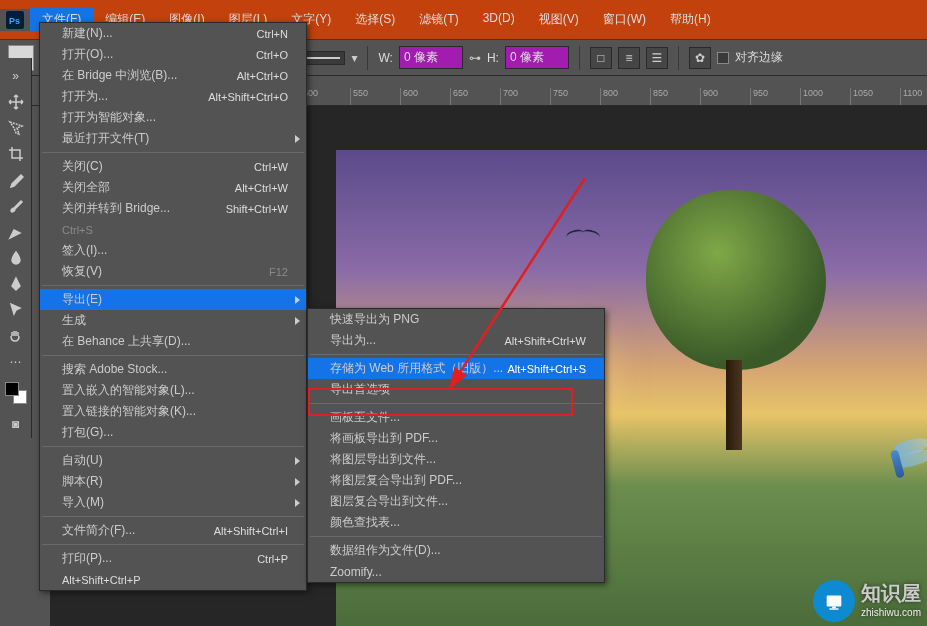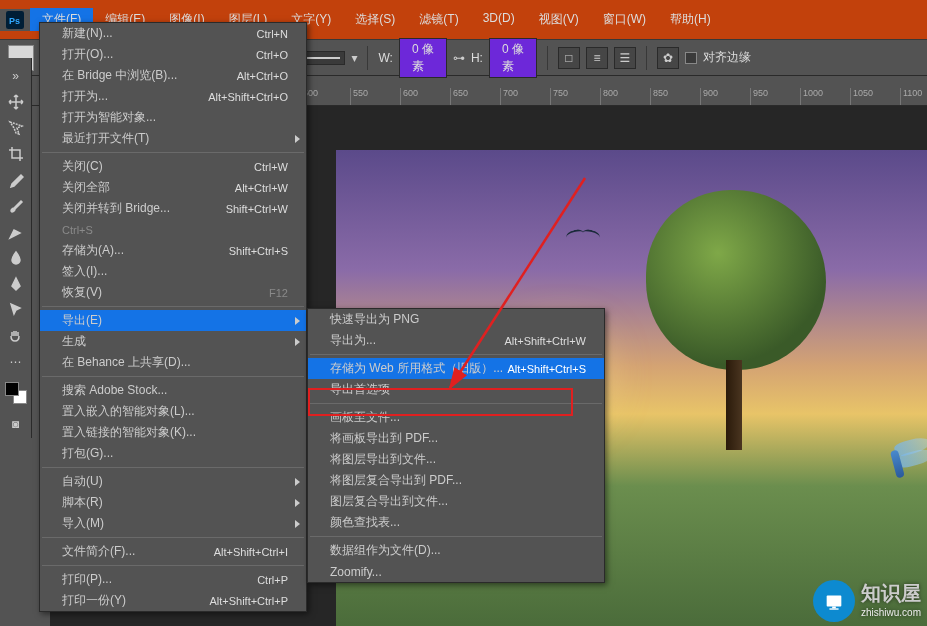--- a/index.html
+++ b/index.html
@@ -6,21 +6,21 @@
 body{background:#535353;width:927px;height:626px;overflow:hidden;position:relative}
 .menubar{background:#c2410c;height:40px;display:flex;align-items:center;border-bottom:1px solid #383838}
 .ps-logo{width:30px;height:22px;display:flex;align-items:center;justify-content:center;background:#535353}
 .ps-logo svg{width:18px;height:18px}
 .menu-item{padding:3px 12px;cursor:default;color:#ddd}
 .menu-item.active{background:#1473e6}
 .optbar{height:36px;background:#535353;border-bottom:1px solid #2a2a2a;display:flex;align-items:center;padding-left:8px;gap:6px}
 .doc-icon{width:26px;height:26px;background:#d8d8d8;border:1px solid #888}
 .sep{width:1px;height:24px;background:#383838;margin:0 4px}
 .opt-label{color:#ddd}
-.opt-input{background:#6d28d9;border:1px solid #2a2a2a;padding:2px 12px;color:#ddd;width:48px}
+.opt-input{background:#a21caf;border:1px solid #2a2a2a;padding:2px 4px;color:#ddd;width:64px}
 .opt-sel{background:#3a3a3a;border:1px solid #2a2a2a;padding:2px 4px;color:#ddd}
 .stroke-prev{width:44px;height:14px;background:#3a3a3a;border:1px solid #2a2a2a;display:flex;align-items:center;justify-content:center}
 .stroke-prev div{width:34px;height:2px;background:#ccc}
 .icon-btn{width:22px;height:22px;background:#464646;border:1px solid #2a2a2a;display:flex;align-items:center;justify-content:center;cursor:default}
 .chk{width:12px;height:12px;border:1px solid #888;background:#3a3a3a}
 .toolbar{position:absolute;left:0;top:58px;width:32px;background:#535353;border-right:1px solid #2a2a2a;padding-top:6px}
 .tool{width:28px;height:24px;margin:0 auto 2px;display:flex;align-items:center;justify-content:center;color:#ccc}
 .tool svg{width:16px;height:16px;stroke:#ccc;fill:none;stroke-width:1.5}
 .color-sw{width:22px;height:22px;margin:8px auto;position:relative}
 .color-sw .fg{position:absolute;width:14px;height:14px;background:#000;border:1px solid #888;top:0;left:0}
@@ -254,24 +254,20 @@
       <span class="lbl">关闭全部</span>
       <span class="sc">Alt+Ctrl+W</span>
     </div>
     <div class="dd-row">
       <span class="lbl">关闭并转到 Bridge...</span>
       <span class="sc">Shift+Ctrl+W</span>
     </div>
     <div class="dd-row disabled">
       <span class="sc">Ctrl+S</span>
     </div>
-    <div class="dd-row">
-      <span class="lbl">存储为(A)...</span>
-      <span class="sc">Shift+Ctrl+S</span>
-    </div>
     <div class="dd-row disabled">
       <span class="lbl">签入(I)...</span>
     </div>
     <div class="dd-row disabled">
       <span class="lbl">恢复(V)</span>
       <span class="sc">F12</span>
     </div>
     <div class="dd-sep"></div>
     <div class="dd-row hl">
       <span class="lbl">导出(E)</span>
@@ -314,21 +310,20 @@
     <div class="dd-row">
       <span class="lbl">文件简介(F)...</span>
       <span class="sc">Alt+Shift+Ctrl+I</span>
     </div>
     <div class="dd-sep"></div>
     <div class="dd-row">
       <span class="lbl">打印(P)...</span>
       <span class="sc">Ctrl+P</span>
     </div>
     <div class="dd-row">
-      <span class="lbl">打印一份(Y)</span>
       <span class="sc">Alt+Shift+Ctrl+P</span>
     </div>
   </div>
 
 <div class="dropdown dd-export" id="dd-export">
     <div class="dd-row">
       <span class="lbl">快速导出为 PNG</span>
     </div>
     <div class="dd-row">
       <span class="lbl">导出为...</span>

